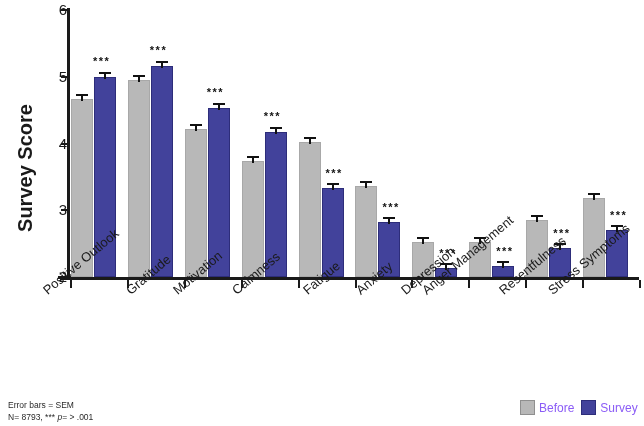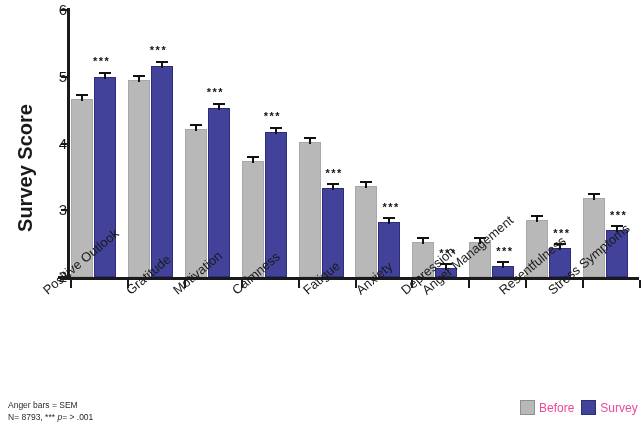--- a/index.html
+++ b/index.html
@@ -103,21 +103,21 @@
   #footnote{
     position:absolute;left:8px;top:399px;
     font-size:8.5px;color:#2a2a2a;line-height:1.45;
   }
   #footnote .ital{font-style:italic;}
 
   
   #legend{
     position:absolute;left:520px;top:400px;
     display:flex;align-items:center;gap:7px;
-    font-size:12px;color:#ec4899;
+    font-size:12px;color:#8b5cf6;
   }
   #legend .item{display:flex;align-items:center;gap:4px;}
   #legend .swatch{width:13px;height:13px;display:inline-block;}
   #legend .swatch.before{background:#b8b8b8;border:1px solid #8f8f8f;}
   #legend .swatch.after{background:#42429b;border:1px solid #2d2d7a;}
 </style>
 </head>
 <body>
 
 <div id="chart-root">
@@ -280,21 +280,21 @@
       <div class="x-label" style="left: 229.15px; top: 6px;">Calmness</div>
       <div class="x-label" style="left: 300.05px; top: 6px;">Fatigue</div>
       <div class="x-label" style="left: 352.95px; top: 6px;">Anxiety</div>
       <div class="x-label" style="left: 397.85px; top: 6px;">Depression</div>
       <div class="x-label" style="left: 418.75px; top: 6px;">Anger Management</div>
       <div class="x-label" style="left: 495.65px; top: 6px;">Resentfulness</div>
       <div class="x-label" style="left: 544.55px; top: 6px;">Stress Symptoms</div>
     </div>
 
   <div id="footnote">
-    <div>Anger bars = SEM</div>
+    <div>Error bars = SEM</div>
     <div><span>N= 8793, *** </span><span class="ital">p</span><span>= &gt; .001</span></div>
   </div>
 
   <div id="legend">
     <div class="item">
       <span class="swatch before"></span>
       <span>Before</span>
     </div>
     <div class="item">
       <span class="swatch after"></span>

